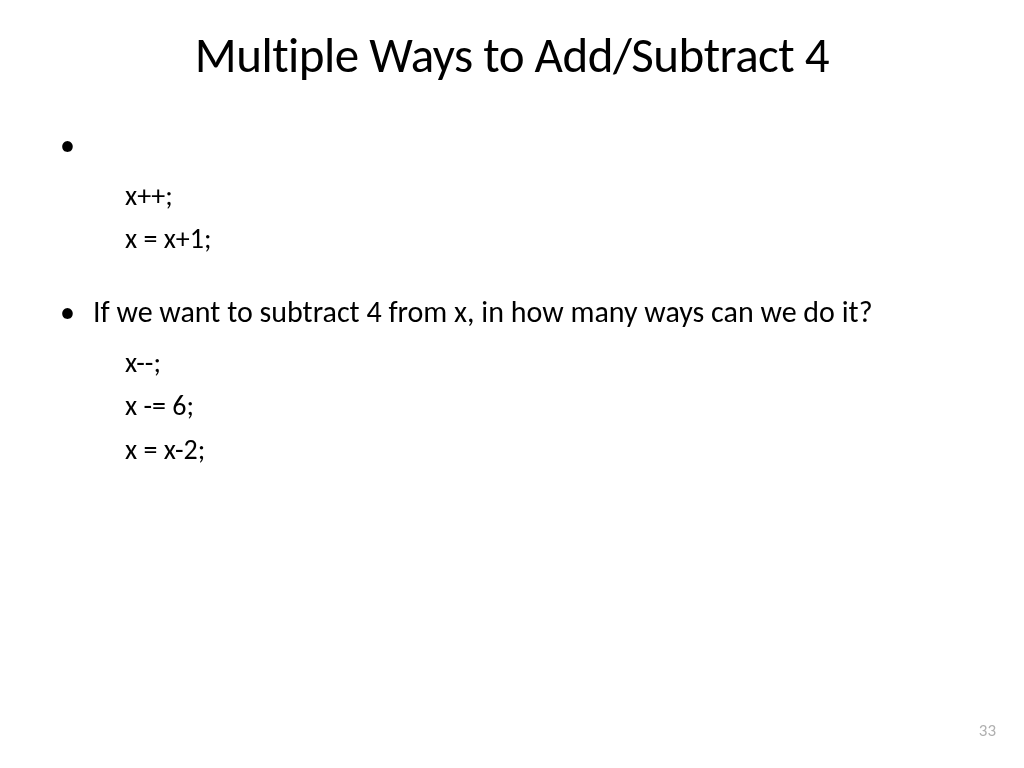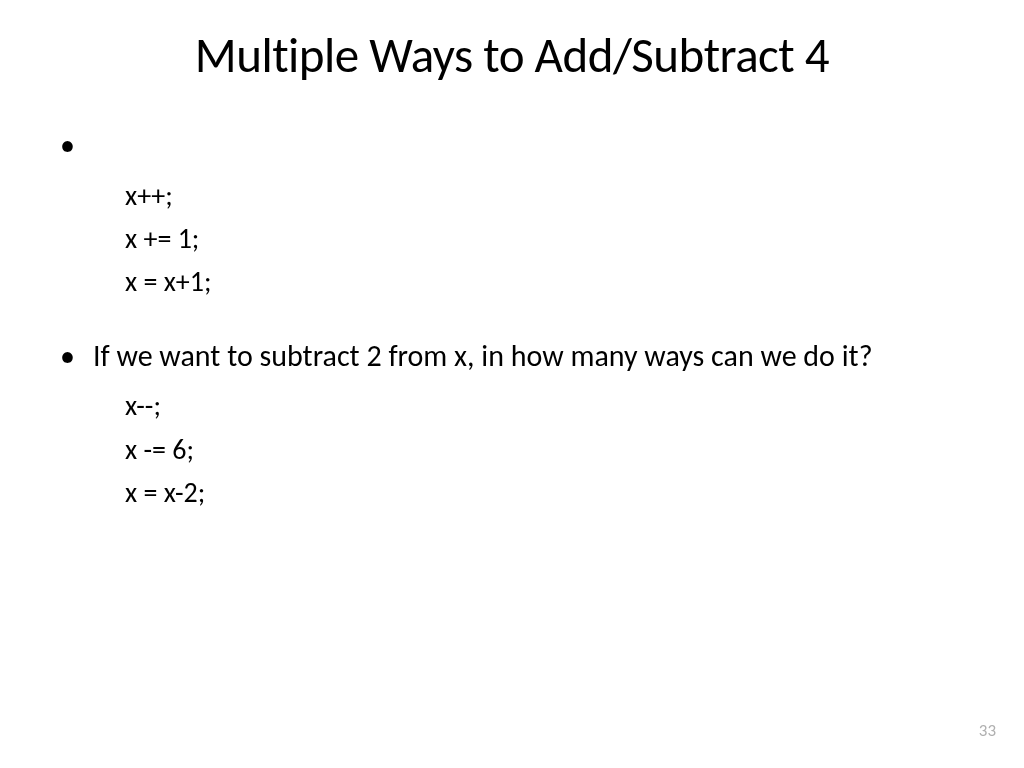--- a/index.html
+++ b/index.html
@@ -72,27 +72,26 @@
 <div class="slide">
   <h1 class="title">Multiple Ways to Add/Subtract 4</h1>
 
   <div class="content">
 
     <div class="bullet-item">
       <span class="bullet-marker">•</span>
     </div>
     <div class="code-block">
       <div class="code-line">x++;</div>
-      <div class="code-line">x += 1;</div>
       <div class="code-line">x = x+1;</div>
     </div>
 
     <div class="bullet-item second-section">
       <span class="bullet-marker">•</span>
-      <span class="bullet-text">If we want to subtract 2 from x, in how many ways can we do it?</span>
+      <span class="bullet-text">If we want to subtract 4 from x, in how many ways can we do it?</span>
     </div>
     <div class="code-block">
       <div class="code-line">x--;</div>
       <div class="code-line">x -= 6;</div>
       <div class="code-line">x = x-2;</div>
     </div>
 
   </div>
 
   <div class="page-number">33</div>

